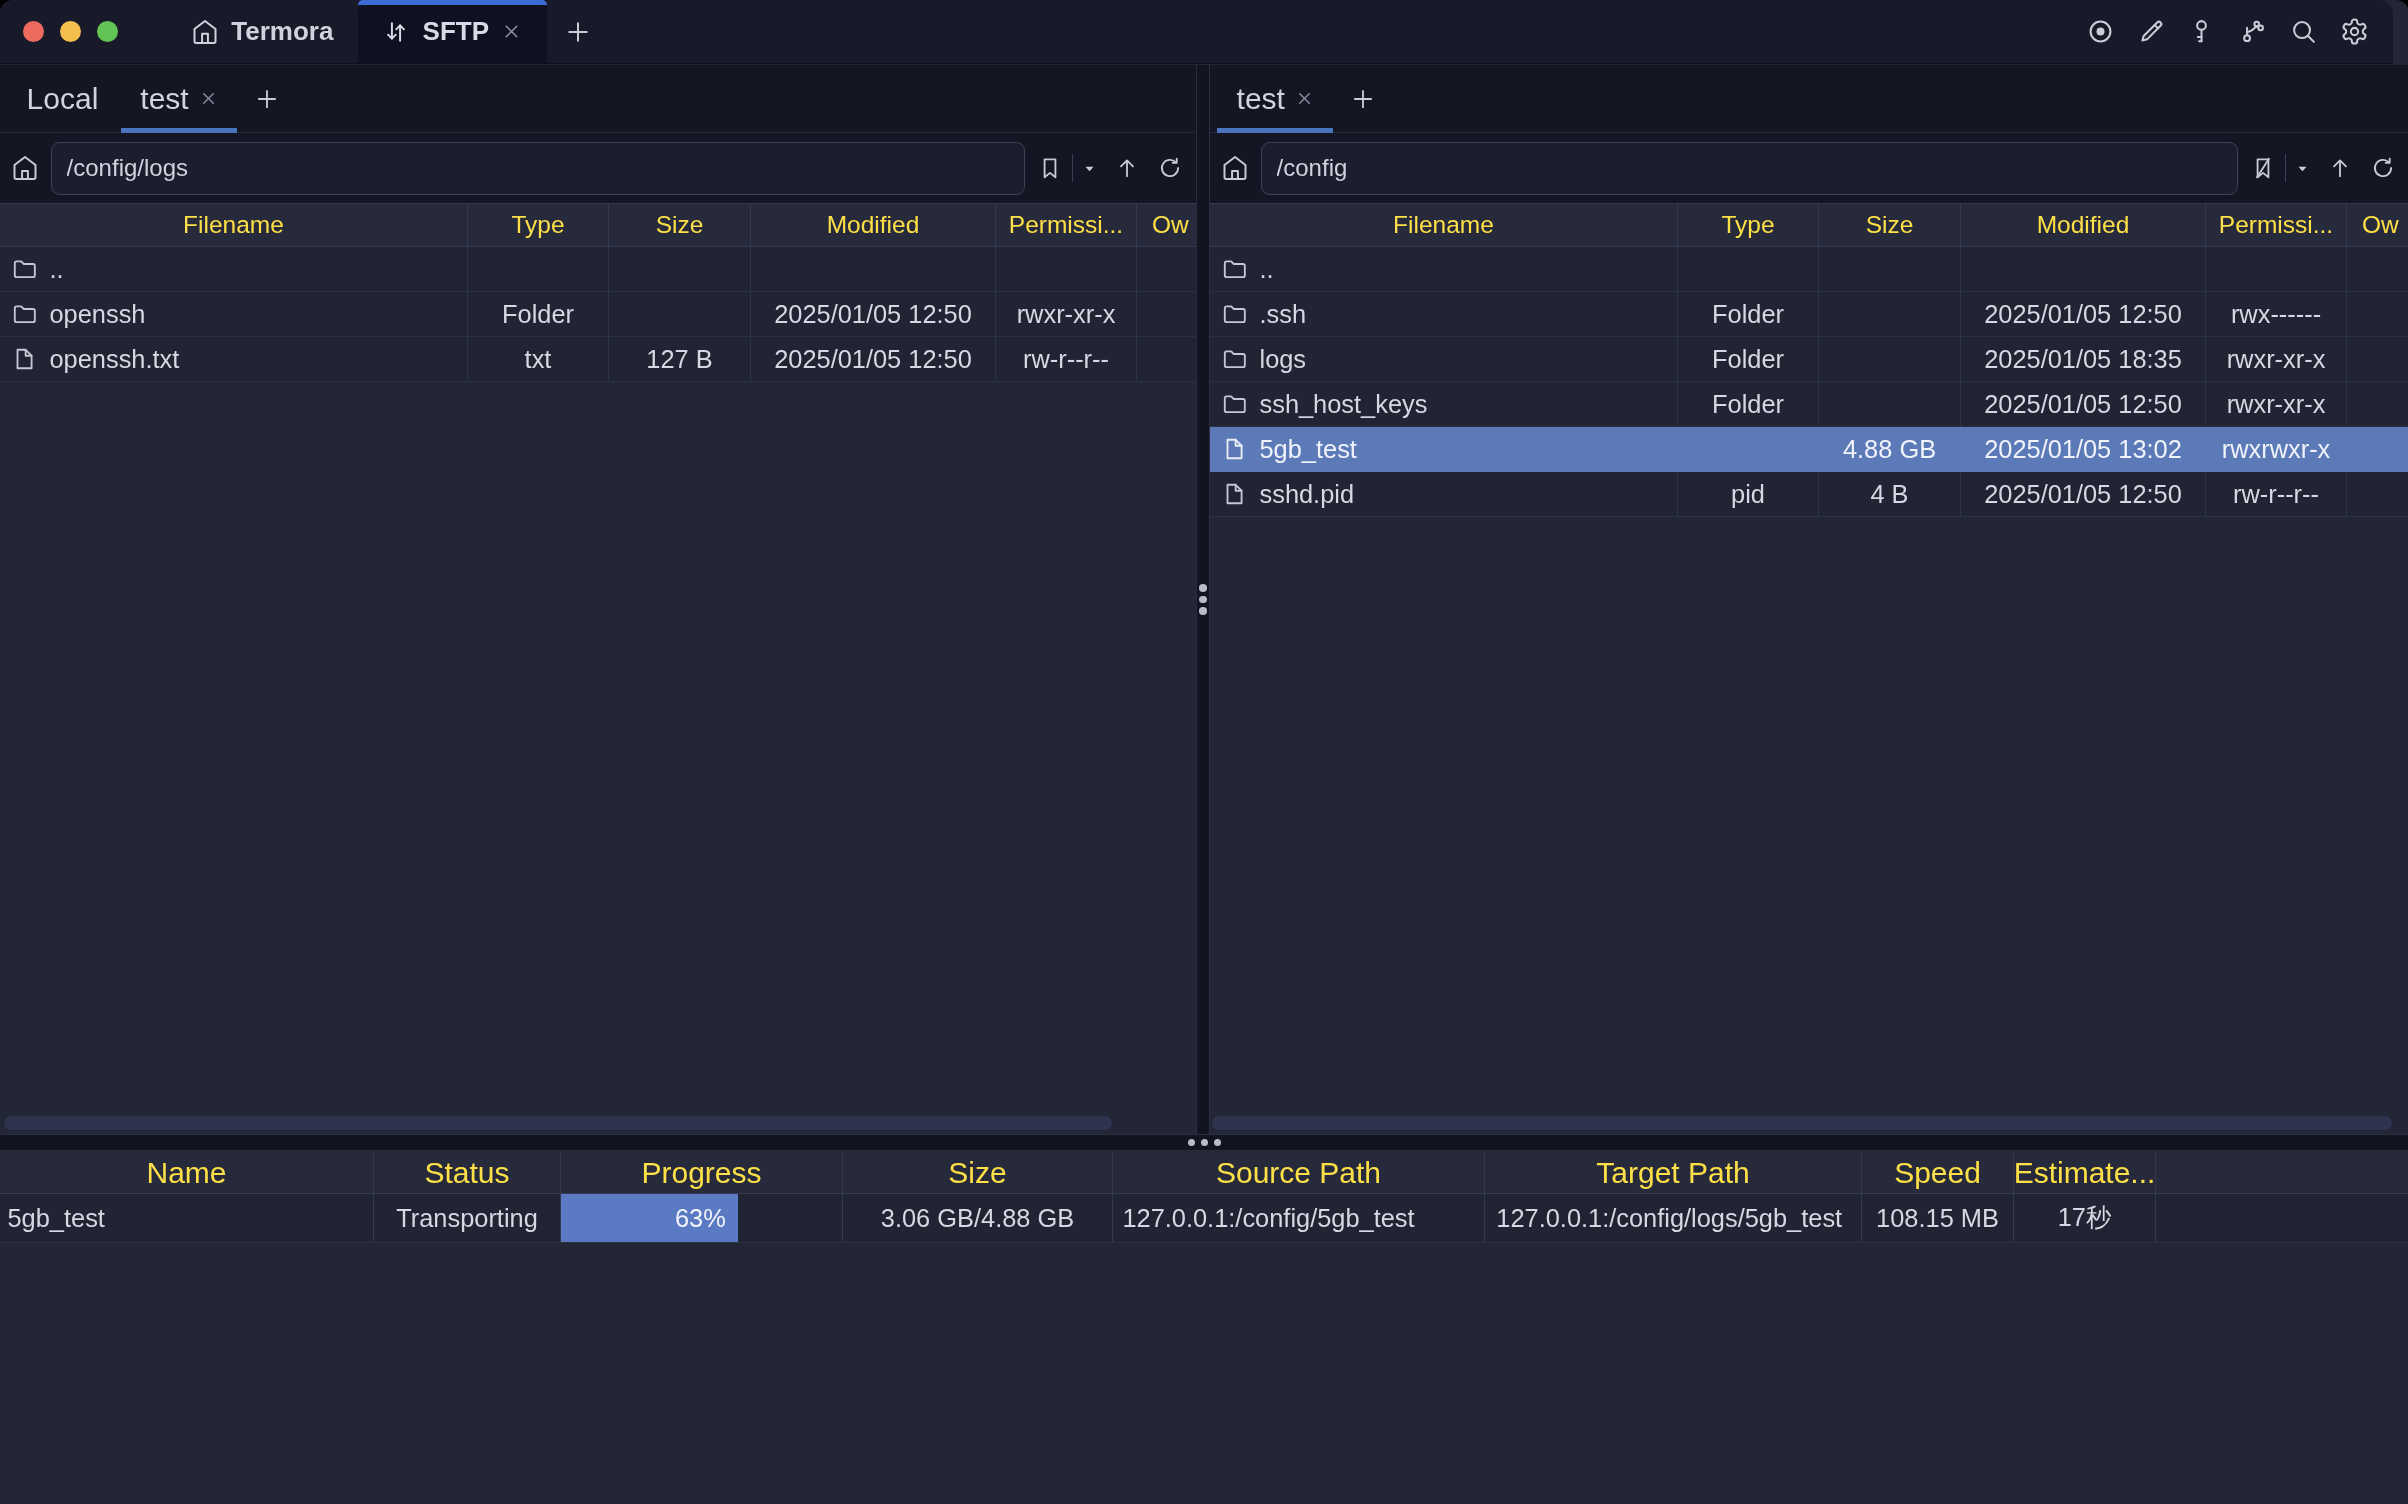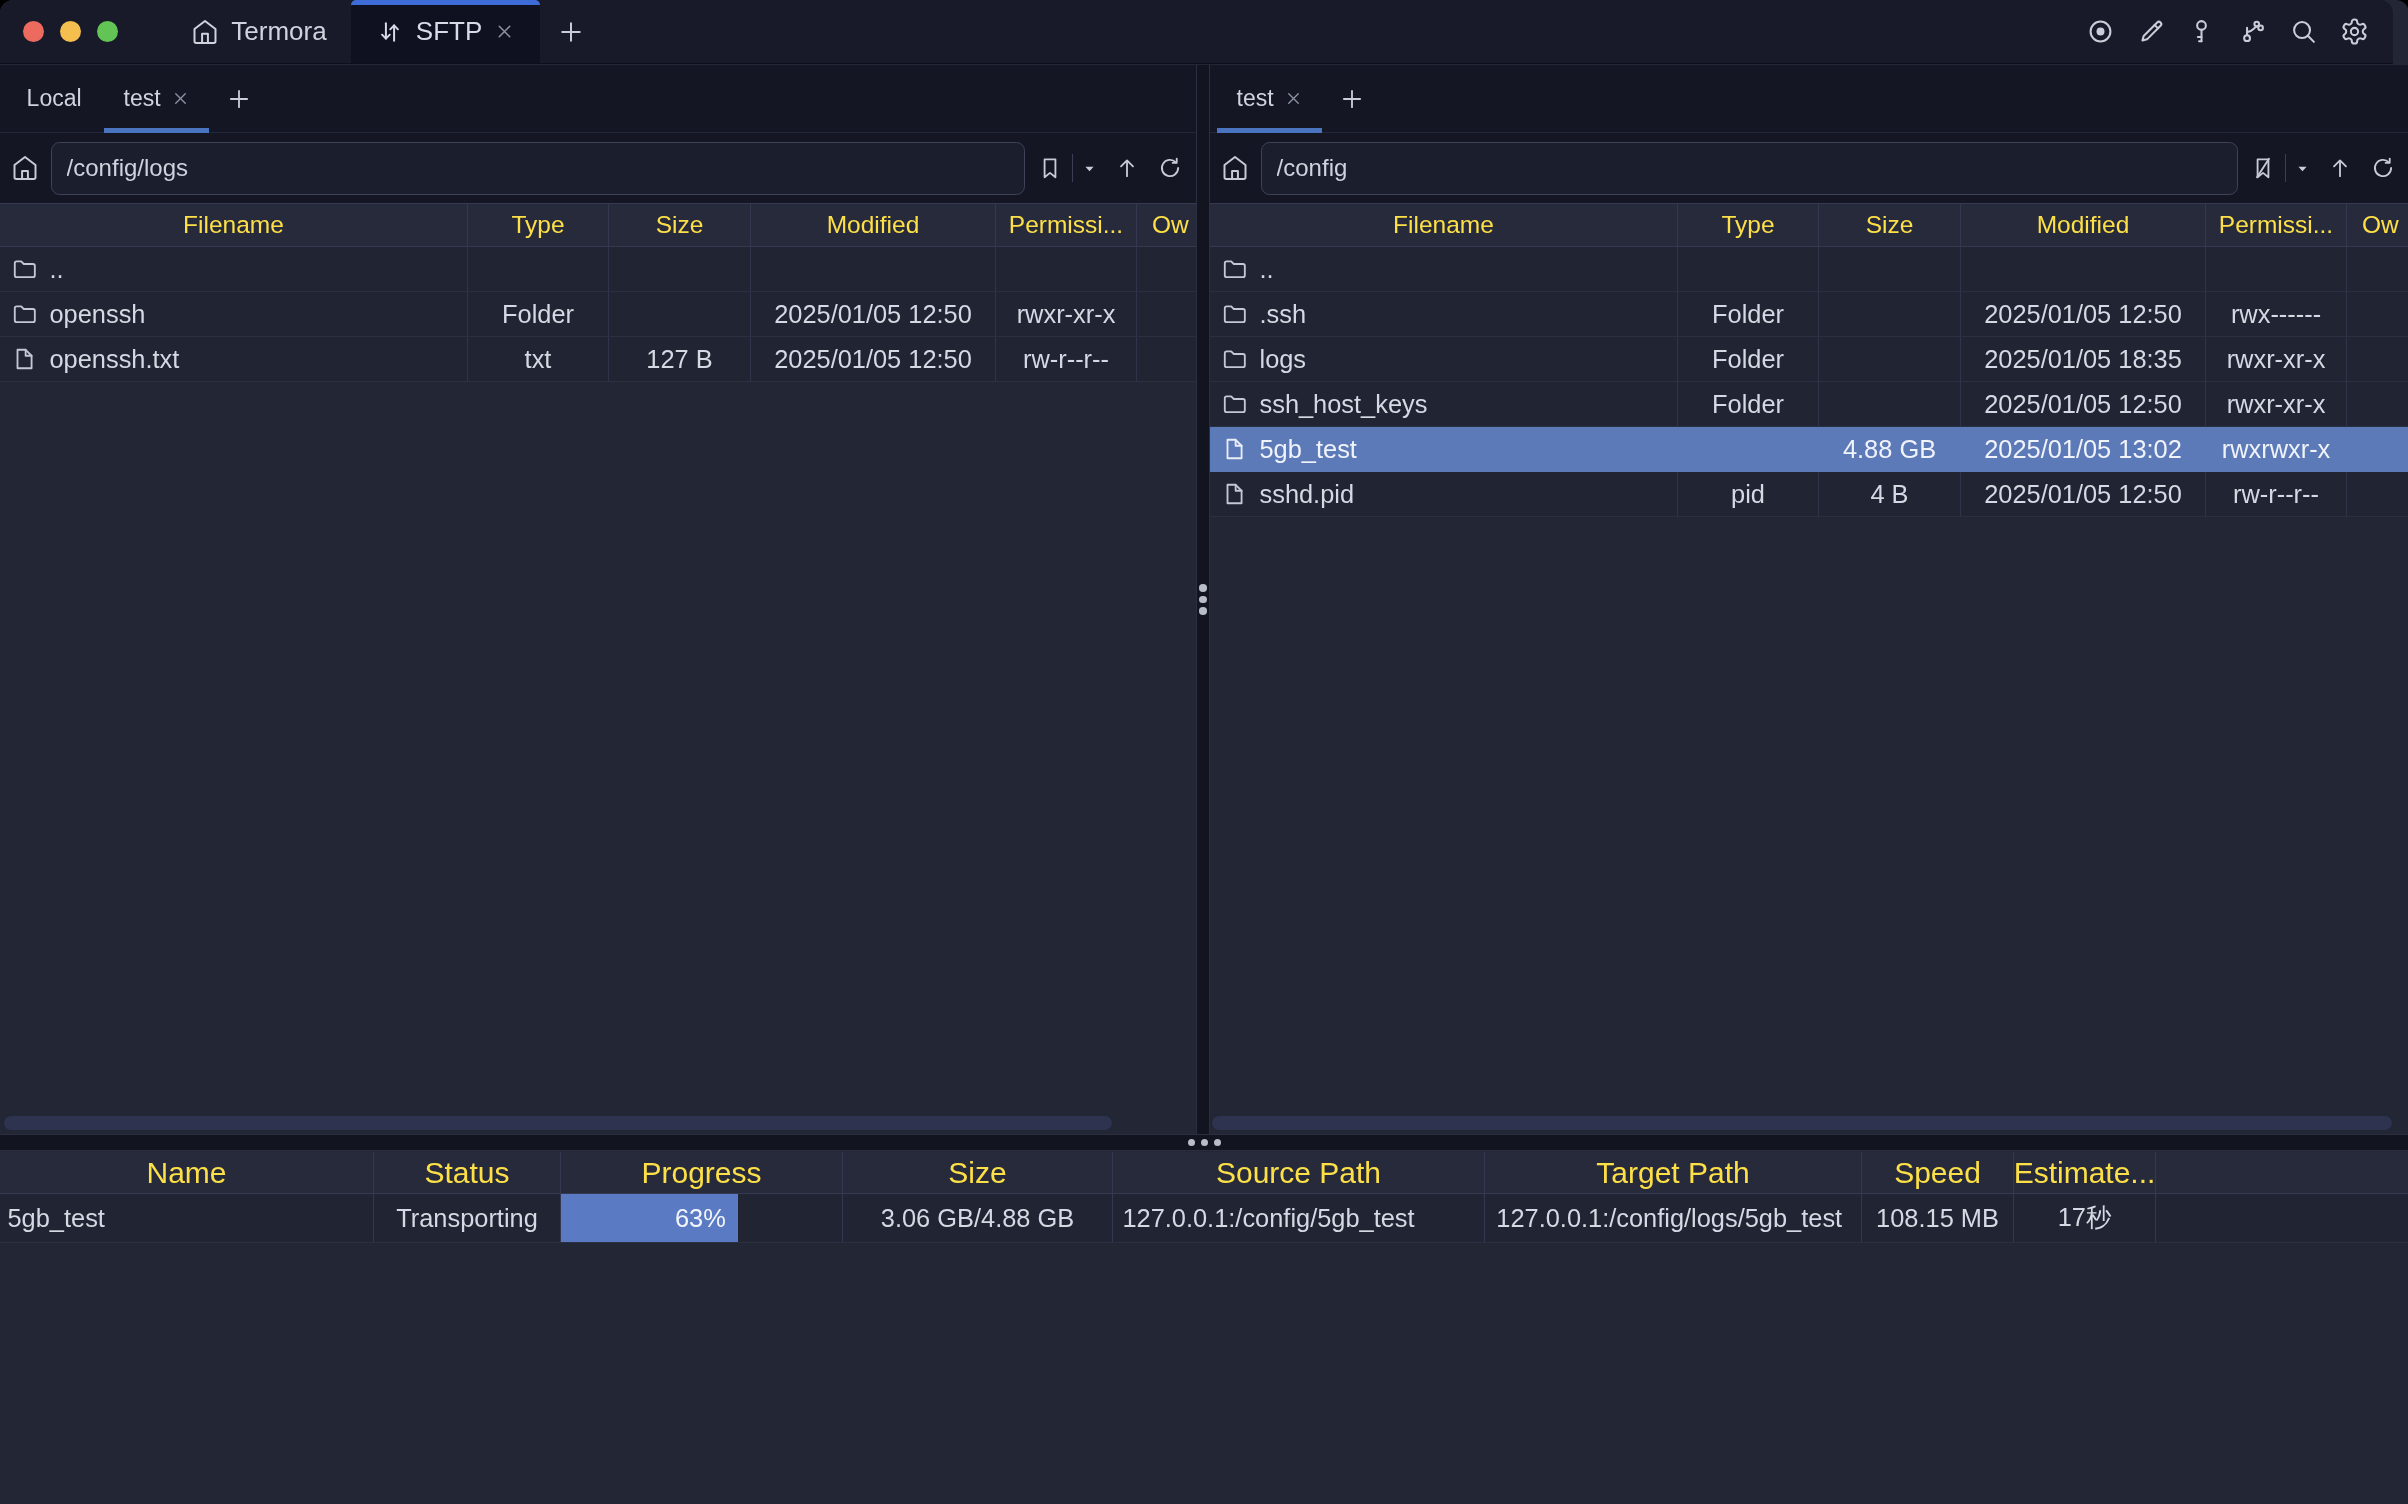--- a/index.html
+++ b/index.html
@@ -8,21 +8,21 @@
     position:relative; width:2409px; height:1505px; overflow:hidden;
     background:#232634; font-family:"Liberation Sans", sans-serif;
     color:#d4d9e3; border-radius:13px 13px 0 0;
     --grid:#343850; --rowline:#2b2f42; --hdr:#262a3b; --row:#212432;
   }
   svg { display:block; }
   .ic { stroke:currentColor; fill:none; stroke-width:1.7; stroke-linecap:round; stroke-linejoin:round; }
 
   
   #titlebar { position:absolute; top:0; left:0; right:16px; height:64px; background:#181a29;
-    border-bottom:0.9px solid #0d0f1a; display:flex; align-items:stretch; border-radius:13px 13px 0 0; }
+    border-bottom:0.9px solid #0d0f1a; display:flex; align-items:stretch; border-radius:13px 13px 0 0;font-weight:bold; }
   .traffic { display:flex; align-items:center; gap:16px; padding:0 24.5px 0 22.6px; }
   .light { width:21px; height:21px; border-radius:50%; }
   .tb-tab { display:flex; align-items:center; gap:12.2px; padding:0 24.5px; font-size:26px; color:#ced3dd; }
   #tab-home { margin-left:24.5px; }
   #tab-sftp { position:relative; background:#0f1120; border-radius:9.4px 9.4px 0 0; color:#d7dbe5; }
   #tab-sftp::before { content:""; position:absolute; top:0; left:0; right:0; height:4.7px; background:#3e6cd6; border-radius:9.4px 9.4px 0 0; }
   .tb-close { color:#8d93a2; display:flex; align-items:center; }
   .tb-plus { display:flex; align-items:center; padding:0 17px; color:#c9cdd7; }
   #tb-icons { margin-left:auto; display:flex; align-items:center; gap:21.7px; padding-right:24.5px; color:#c9cdd7; }
   .tbi { width:29px; height:29px; display:flex; align-items:center; justify-content:center; }
@@ -31,21 +31,21 @@
   #main { position:absolute; top:65px; left:0; right:0; height:1069px; }
   .pane { position:absolute; top:0; bottom:0; display:flex; flex-direction:column; }
   #left-pane { left:0; width:1196px; }
   #right-pane { left:1210px; right:0; }
   #v-divider { position:absolute; left:1196px; width:14px; top:0; bottom:0; background:#12141f;
     border-left:0.9px solid #2a2e40; border-right:0.9px solid #2a2e40; display:flex; flex-direction:column;
     align-items:center; justify-content:center; gap:3.8px; }
   .dot { width:7.5px; height:7.5px; border-radius:50%; background:#b9bdc7; }
 
   .tabstrip { height:68px; background:#141623; border-bottom:0.9px solid #23273a; display:flex; align-items:stretch; padding-left:5.6px; }
-  .ptab { position:relative; display:flex; align-items:center; gap:10.4px; padding:0 21px; font-size:23px; color:#cfd4df;text-align:right; }
+  .ptab { position:relative; display:flex; align-items:center; gap:10.4px; padding:0 21px; font-size:30px; color:#cfd4df;text-align:right; }
   .ptab.active::after { content:""; position:absolute; left:1.9px; right:1.9px; bottom:-0.9px; height:4.7px; background:#4a74c0; }
   .ptab .x { color:#8d93a2; display:flex; align-items:center; }
   .addtab { display:flex; align-items:center; padding:0 15px; color:#c9cdd7; }
 
   .pathrow { height:70px; background:#141623; display:flex; align-items:center; padding:0 13px 0 11.3px; gap:11.3px; color:#c6cbd6; }
   .pathinput { flex:1; height:53px; background:#1b1e2d; border:1.9px solid #3e4359; border-radius:8.5px;
     color:#ced3dd; font-size:24px; padding:0 15px; font-family:"Liberation Sans", sans-serif; outline:none; min-width:0; }
   .pctl { display:flex; align-items:center; gap:9.4px; }
   .vline { width:0.9px; height:28px; background:#3a3f55; }
 

